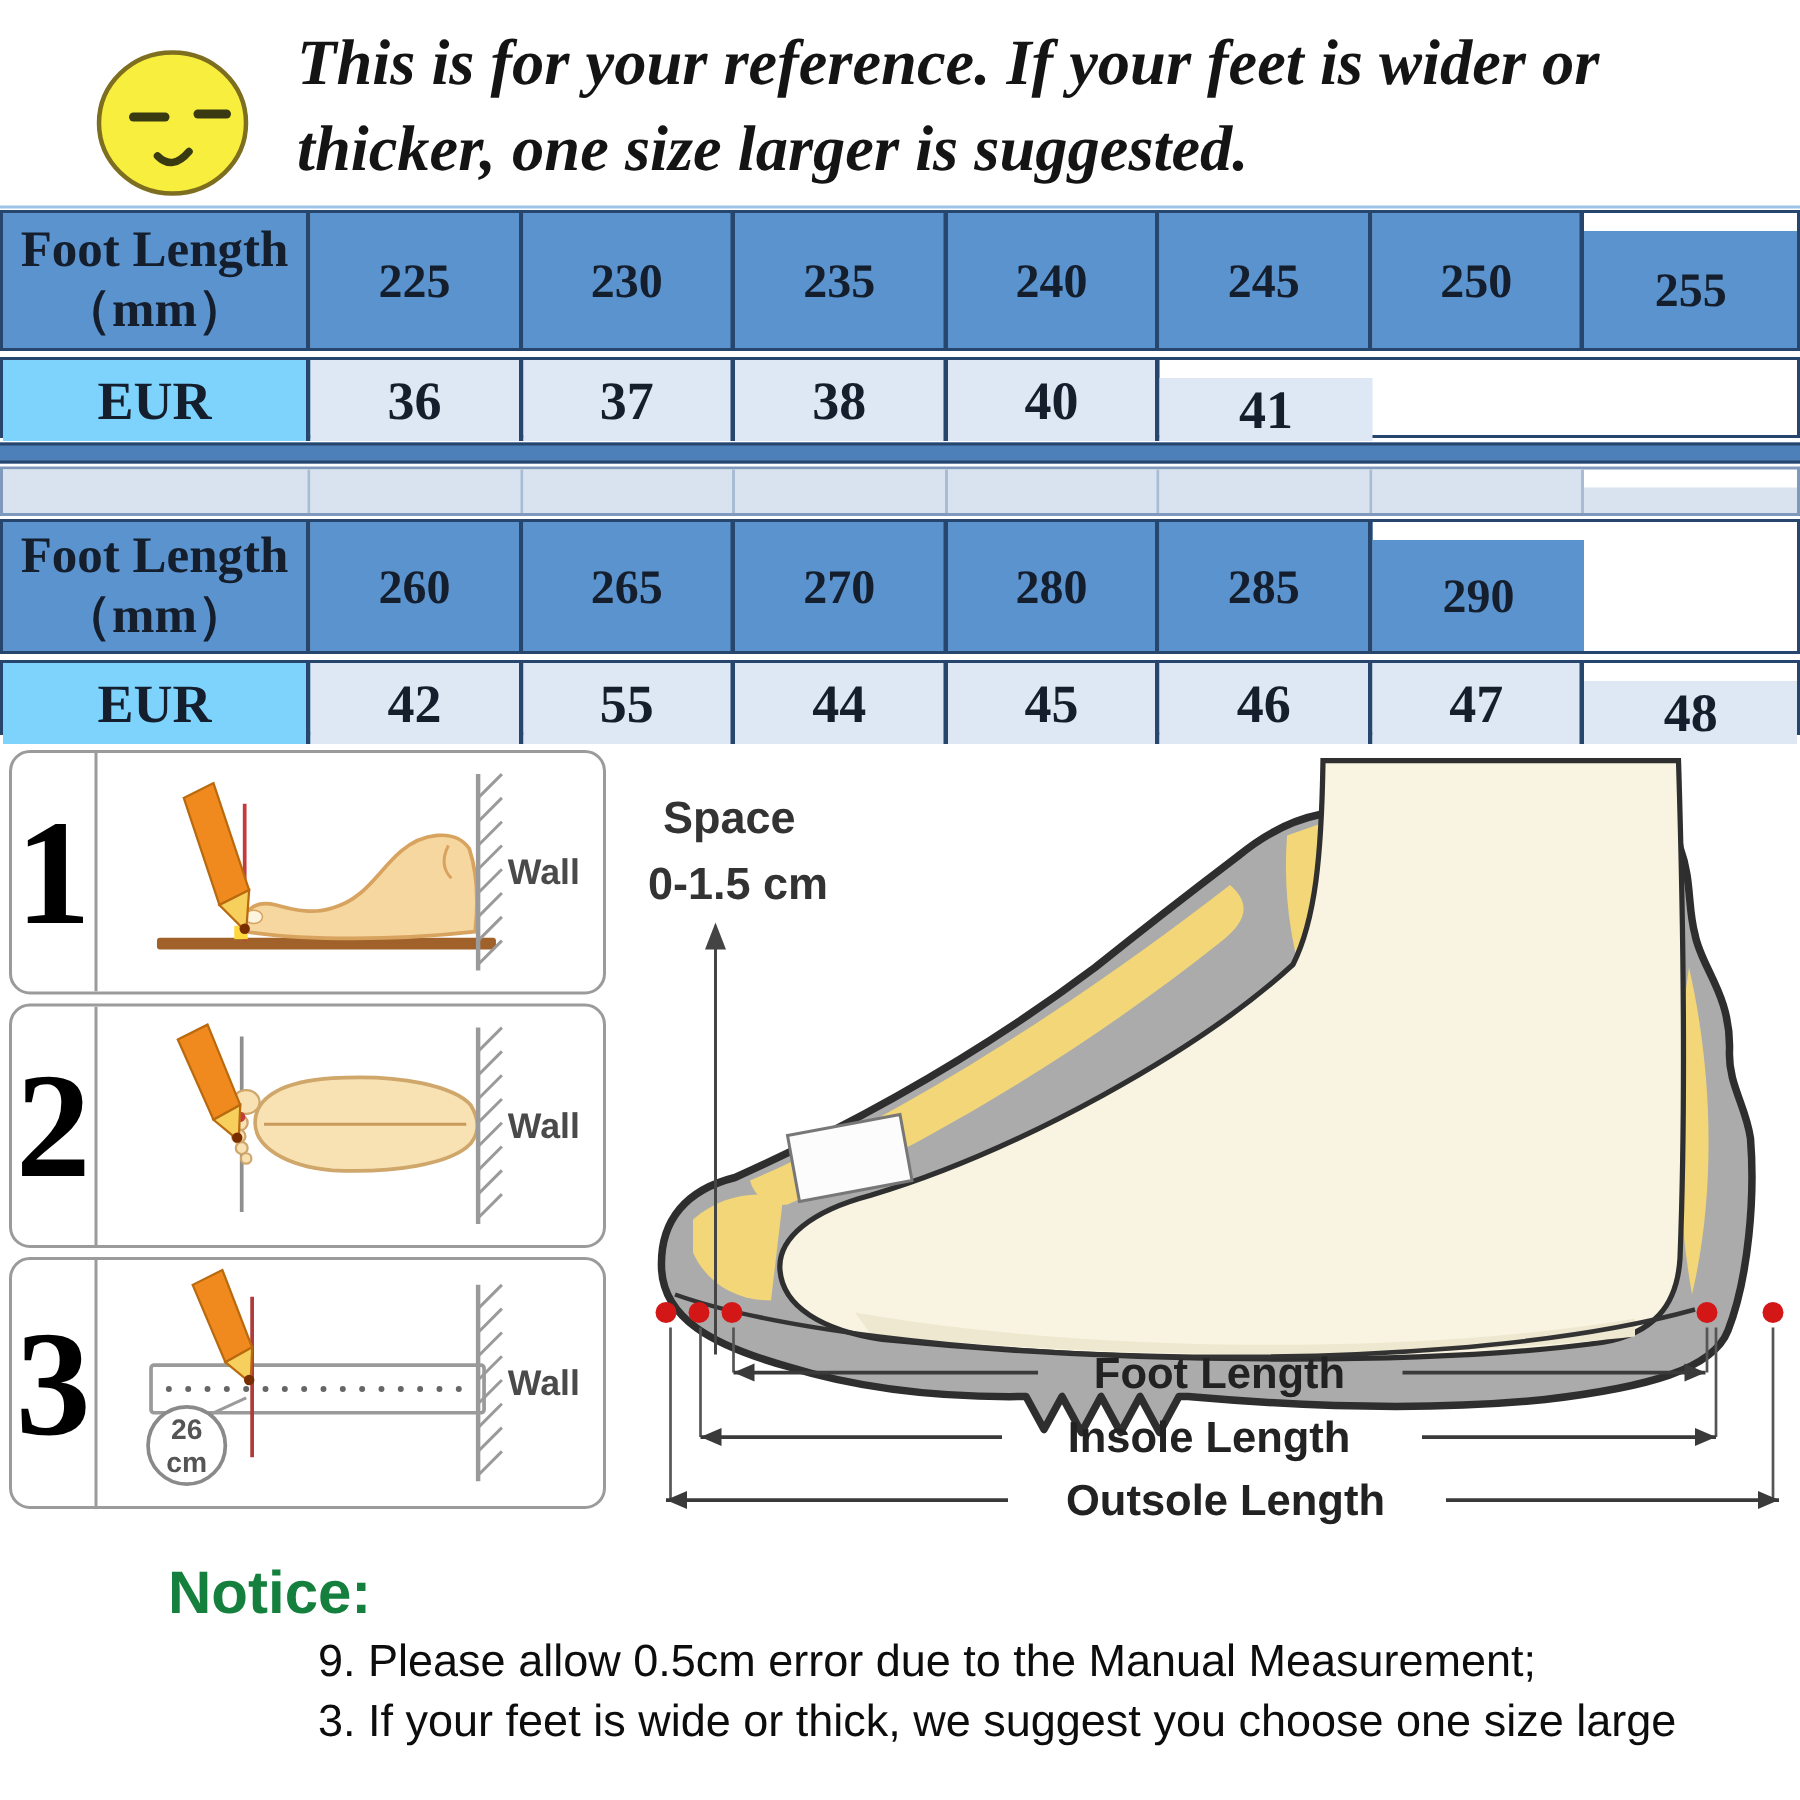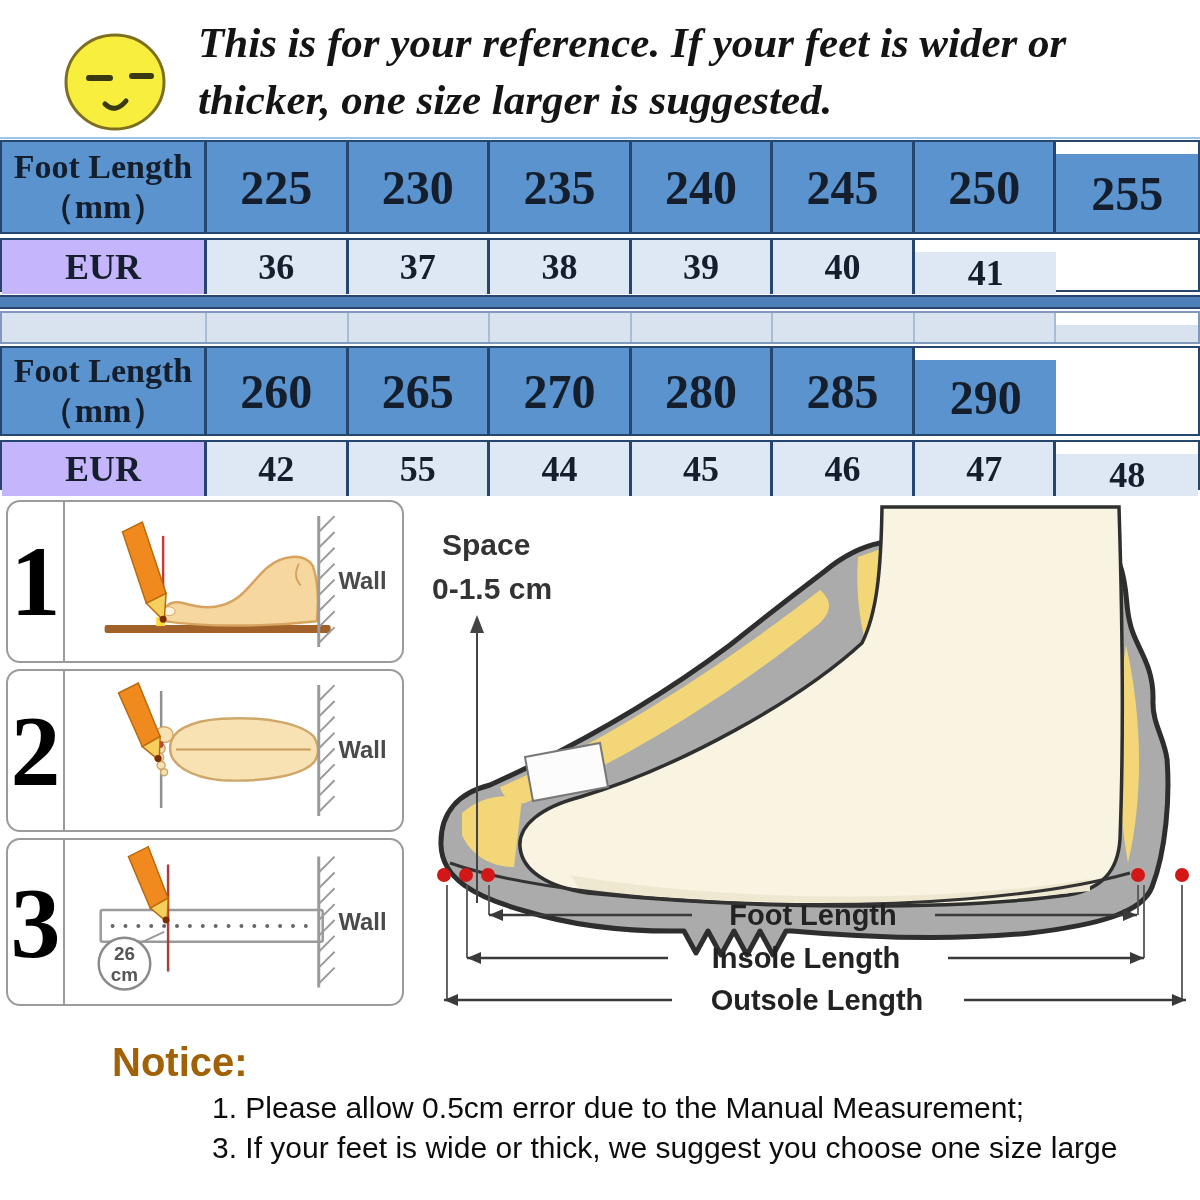--- a/index.html
+++ b/index.html
@@ -10,42 +10,42 @@
   .headline{left:198px;top:14px;font-family:"Liberation Serif",serif;font-style:italic;
             font-weight:bold;font-size:43px;line-height:57px;color:#141414;white-space:nowrap;}
   .topline{left:0;top:137px;width:1200px;height:2px;background:#9dc3e6;}
   
   .trow{left:0;width:1200px;display:grid;grid-template-columns:205px repeat(7,1fr);
         box-sizing:border-box;border:2px solid #26466e;}
   .trow .c{display:flex;align-items:center;justify-content:center;flex-direction:column;
         font-family:"Liberation Serif",serif;font-weight:bold;color:#141e2c;
         border-right:3px solid #26466e;box-sizing:border-box;}
   .trow .c:last-child{border-right:none;margin-top:12px;}
-  .hdr .c{background:#5b93ce;font-size:48px;}
+  .hdr .c{background:#5b93ce;font-size:32px;}
   .hdr .lab{font-size:34px;line-height:40px;}
   .eur .c{background:#dde8f4;font-size:36px;}
-  .eur .lab{background:#c4b5fd;}
+  .eur .lab{background:#7dd3fc;}
   .sepband{left:0;width:1200px;background:#4d80b8;box-sizing:border-box;
            border-top:2px solid #26466e;border-bottom:2px solid #26466e;}
   .emptyrow{border-color:#7e99bb;}
   .emptyrow .c{background:#d9e3f0;border-right:2px solid #a8bcd4;}
   
   .step-box{left:6px;width:398px;height:163px;box-sizing:border-box;border:2px solid #9b9b9b;
             border-radius:14px;display:flex;overflow:hidden;background:#fff;}
   .step-num{width:55px;border-right:2px solid #9b9b9b;display:flex;align-items:center;
             justify-content:center;font-family:"Liberation Serif",serif;font-weight:bold;
             font-size:100px;color:#000;}
   .step-art{flex:1;}
   svg text{font-family:"Liberation Sans",sans-serif;}
   .wall-t{font-size:24px;font-weight:bold;fill:#4a4a4a;}
   .dim-t{font-size:29px;font-weight:bold;fill:#222222;}
   .space-t{font-size:30px;font-weight:bold;fill:#333333;}
   .badge-t{font-size:19px;font-weight:bold;fill:#555555;}
   
-  .notice-title{left:112px;top:1040px;font-size:40px;font-weight:bold;color:#a16207;}
+  .notice-title{left:112px;top:1040px;font-size:40px;font-weight:bold;color:#15803d;}
   .notice-list{left:212px;top:1088px;font-size:30px;line-height:40px;color:#0d0d0d;}
 </style>
 </head>
 <body>
 
 <div id="canvas">
 
   <svg class="abs" style="left:55px;top:30px" width="120" height="105" viewBox="0 0 120 105">
     <ellipse cx="60" cy="52" rx="49" ry="47" fill="#f7ee3e" stroke="#7d6f1f" stroke-width="3"></ellipse>
     <path d="M34,48 L55,48" stroke="#3a3a12" stroke-width="6" stroke-linecap="round"></path>
@@ -67,21 +67,20 @@
     <div class="c">240</div>
     <div class="c">245</div>
     <div class="c">250</div>
     <div class="c">255</div>
   </div>
   <div class="abs trow eur" style="top:238px;height:54px">
     <div class="c lab">EUR</div>
     <div class="c">36</div>
     <div class="c">37</div>
     <div class="c">38</div>
-    <div class="c">39</div>
     <div class="c">40</div>
     <div class="c">41</div>
   </div>
 
   <div class="abs sepband" style="top:295px;height:14px"></div>
   <div class="abs trow emptyrow" style="top:311px;height:33px">
     <div class="c"></div>
       <div class="c"></div>
     <div class="c"></div>
       <div class="c"></div>
@@ -289,17 +288,17 @@
       <line x1="14" y1="505" x2="242" y2="505"></line>
         <line x1="534" y1="505" x2="756" y2="505"></line>
       <polygon points="14,505 28,499 28,511" fill="#3a3a3a" stroke="none"></polygon>
       <polygon points="756,505 742,499 742,511" fill="#3a3a3a" stroke="none"></polygon>
     </g>
     <text x="387" y="515" text-anchor="middle" class="dim-t">Outsole Length</text>
   </svg>
 
   <div class="abs notice-title">Notice:</div>
   <div class="abs notice-list">
-    <div>1. Please allow 0.5cm error due to the Manual Measurement;</div>
+    <div>9. Please allow 0.5cm error due to the Manual Measurement;</div>
     <div>3. If your feet is wide or thick, we suggest you choose one size large</div>
   </div>
 
 </div>
 
 </body></html>

